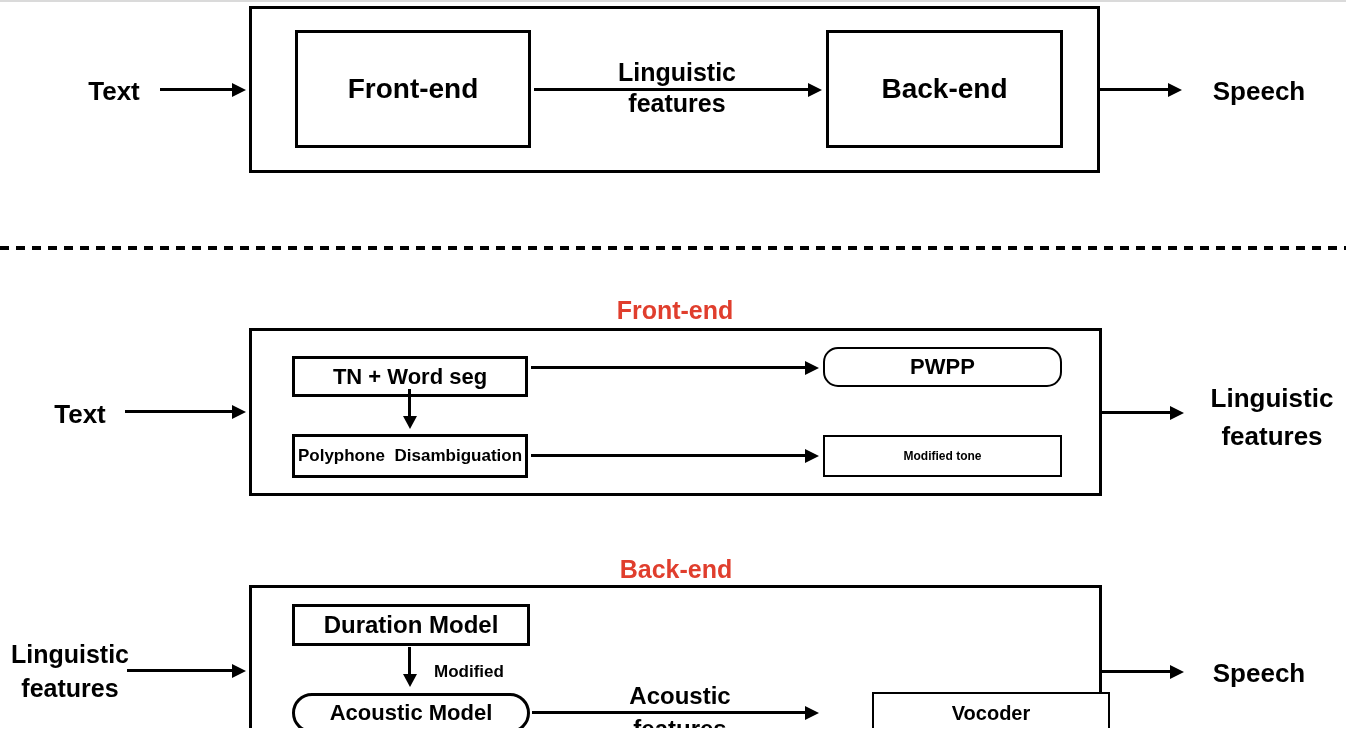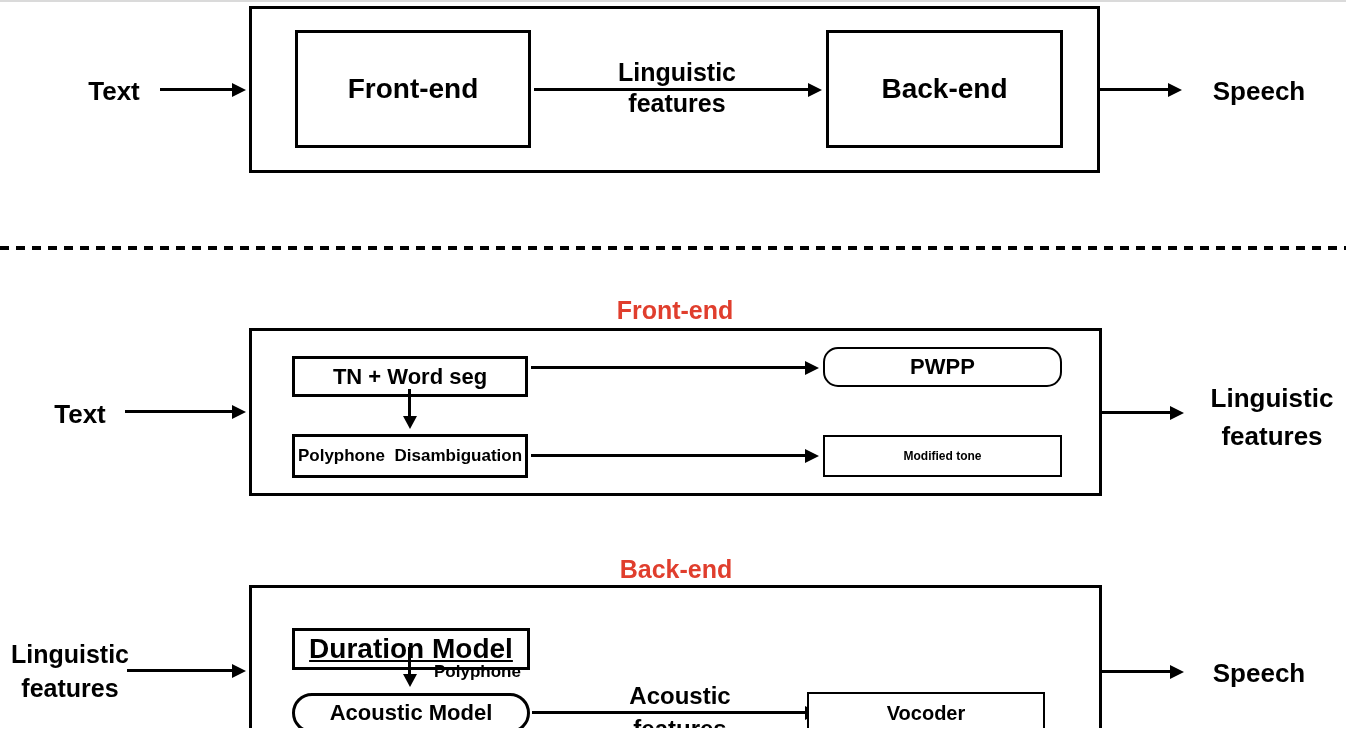--- a/index.html
+++ b/index.html
@@ -103,35 +103,35 @@
   <div class="arrow-r" style="left:1102px; top:411px; width:69px;"></div>
   <div class="label wrap" style="left:1187px; top:379px; width:170px; font-size:26px; line-height:38px;">Linguistic features</div>
 
   <div class="section-title" style="left: 576px; top: 555px; width: 200px; color: rgb(224, 62, 45);">Back-end</div>
 
   <div style="position:absolute; left:249px; top:585px; width:853px; height:163px; border:3px solid #000; box-sizing:border-box;"></div>
 
   <div class="label wrap" style="left:0px; top:637px; width:140px; font-size:25px; line-height:34px;">Linguistic features</div>
   <div class="arrow-r" style="left:127px; top:669px; width:106px;"></div>
 
-  <div class="box" style="left:292px; top:628px; width:238px; height:42px; font-size:28px;text-decoration:underline;">
+  <div class="box" style="left:292px; top:604px; width:238px; height:42px; font-size:24px;">
     <span>Duration Model</span>
   </div>
 
   <div class="arrow-d" style="left:408px; top:647px; height:28px;"></div>
-  <div class="label" style="left:434px; top:662px; width:80px; font-size:17px; text-align:left;">Polyphone</div>
+  <div class="label" style="left:434px; top:662px; width:80px; font-size:17px; text-align:left;">Modified</div>
 
   <div class="box" style="left:292px; top:693px; width:238px; height:40px; font-size:22px;border-radius:20px;">
     <span>Acoustic Model</span>
   </div>
 
   <div class="arrow-r" style="left:532px; top:711px; width:274px;"></div>
   <div class="label wrap" style="left:600px; top:679px; width:160px; font-size:24px; line-height:33px;">Acoustic features</div>
 
-  <div class="box thin" style="left:807px; top:692px; width:238px; height:42px; font-size:20px;">
+  <div class="box thin" style="left:872px; top:692px; width:238px; height:42px; font-size:20px;">
     <span>Vocoder</span>
   </div>
 
   <div class="arrow-r" style="left:1102px; top:670px; width:69px;"></div>
   <div class="label" style="left:1204px; top:658px; width:110px; font-size:26px;">Speech</div>
 
   <div class="edge bottom"></div>
 </div>
 
 </body></html>

